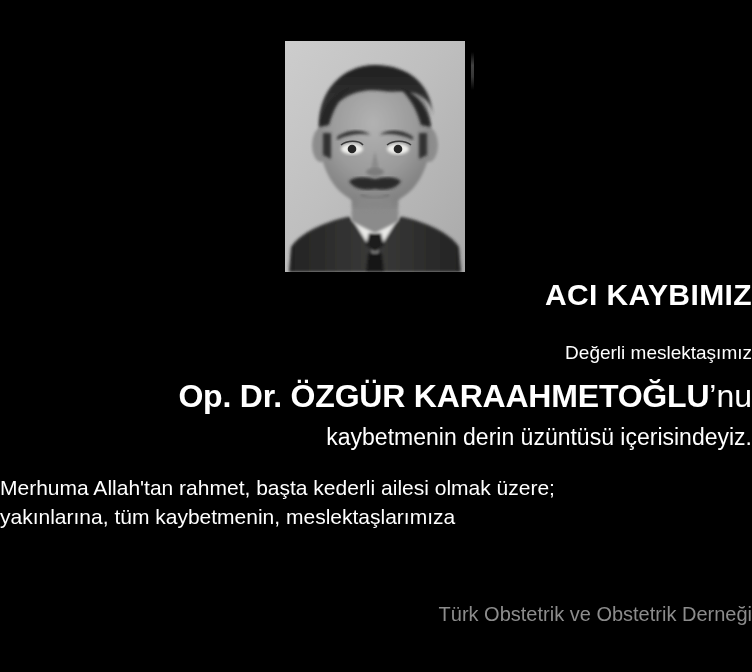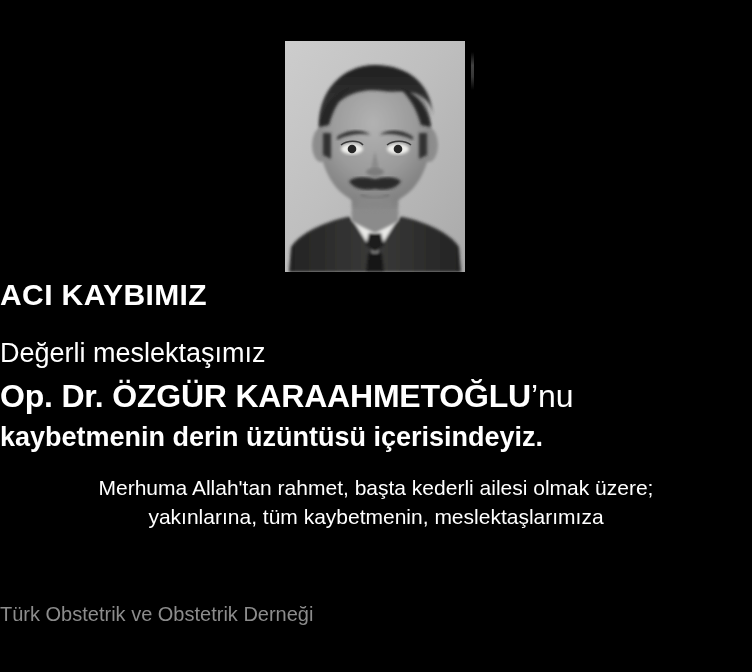--- a/index.html
+++ b/index.html
@@ -43,65 +43,64 @@
                 rgba(120,120,120,0.55) 35%,
                 rgba(120,120,120,0.45) 65%,
                 rgba(120,120,120,0) 100%);
   }
 
   
   .center-line {
     position: absolute;
     left: 0;
     width: 752px;
-    text-align: left;
+    text-align: right;
     color: #ffffff;
     white-space: nowrap;
   }
 
   #heading-aci-kaybimiz {
     top: 278px;
     font-size: 30px;
     font-weight: bold;
     letter-spacing: 0.4px;
     line-height: 34px;
   }
 
   #line-degerli {
     top: 337px;
-    font-size: 27px;
+    font-size: 19px;
     font-weight: normal;
     line-height: 32px;
   }
 
   #line-name {
     top: 377px;
     font-size: 32px;
     font-weight: bold;
     line-height: 38px;
     letter-spacing: -0.2px;
   }
   #line-name .suffix {
     font-weight: normal;
     letter-spacing: 0;
   }
 
   #line-kaybetmenin {
     top: 421px;
-    font-size: 27px;
-    font-weight: bold;
+    font-size: 23px;
+    font-weight: normal;
     line-height: 32px;
   }
 
   #condolence-block {
     position: absolute;
     left: 0;
     top: 473px;
     width: 752px;
-    text-align: center;
     color: #ffffff;
     font-size: 21px;
     font-weight: normal;
     line-height: 29px;
   }
   #condolence-block .cline { display: block; white-space: nowrap; }
 
   #footer-org {
     top: 602px;
     font-size: 20px;

